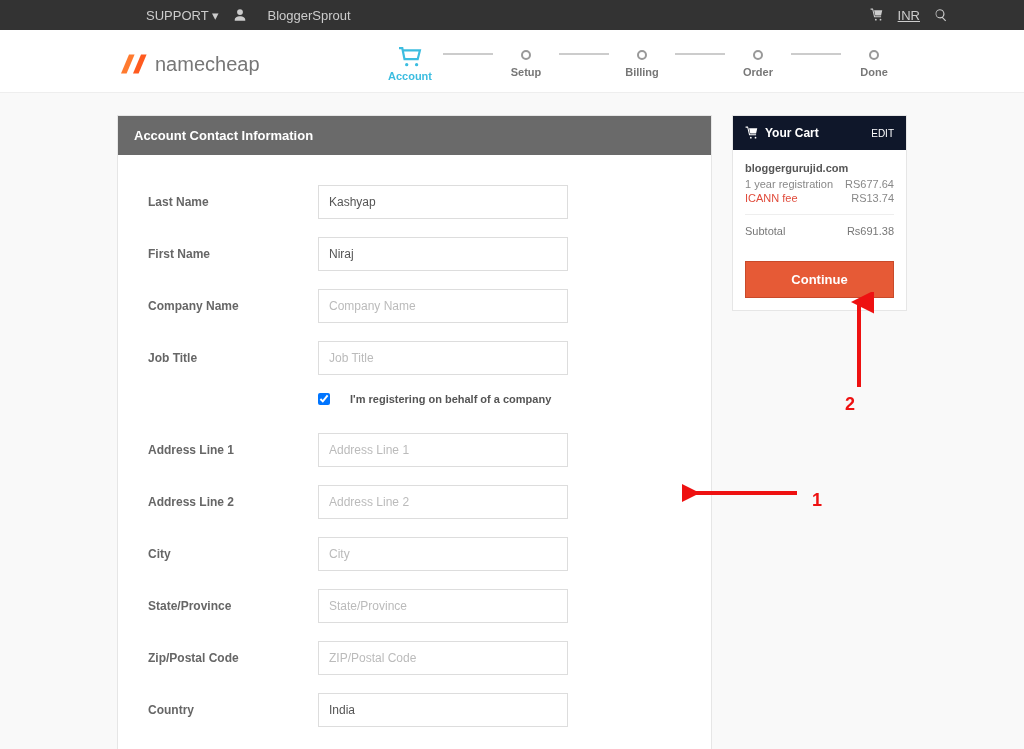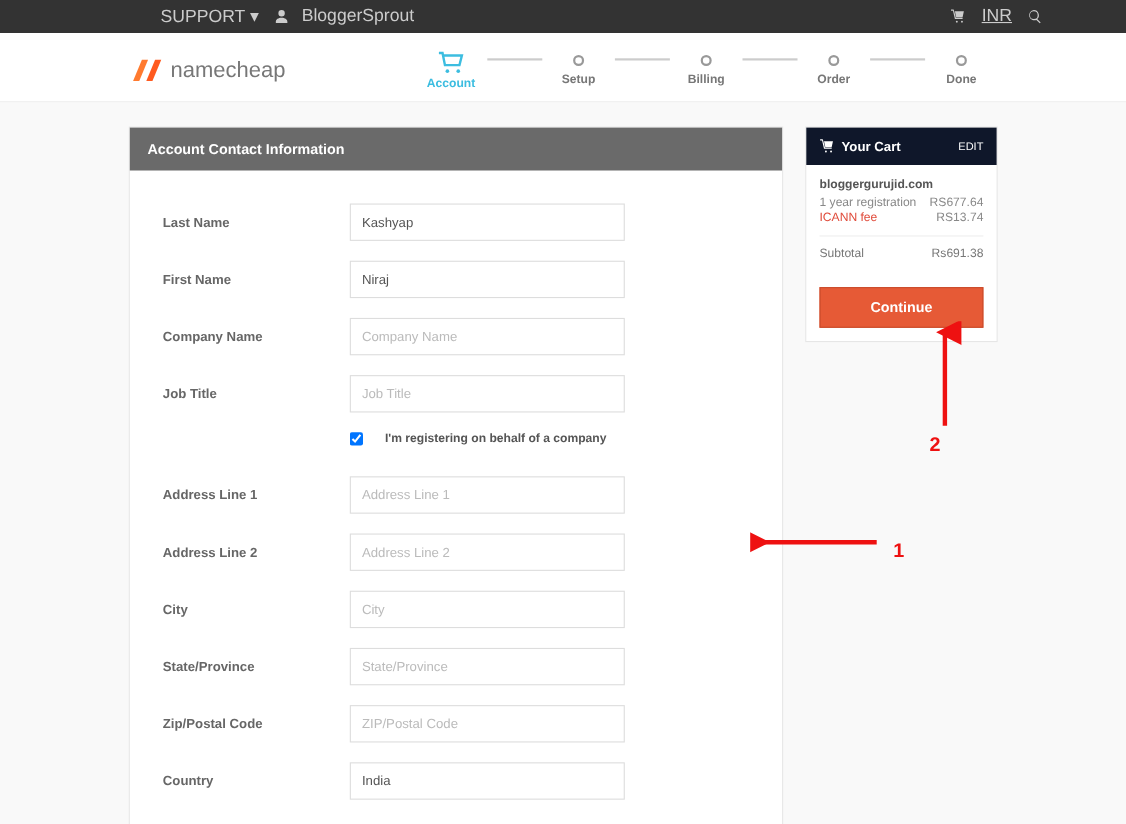--- a/index.html
+++ b/index.html
@@ -1,17 +1,17 @@
 <!DOCTYPE html>
 <html><head>
 <meta charset="utf-8">
 <style>
 *{box-sizing:border-box;margin:0;padding:0;font-family:Arial,Helvetica,sans-serif}
 body{background:#f9f9f9;font-size:13px;color:#444}
-.topbar{background:#333;height:30px;display:flex;align-items:center;justify-content:space-between;padding:0 16px;color:#ccc;font-size:16px}
+.topbar{background:#333;height:30px;display:flex;align-items:center;justify-content:space-between;padding:0 16px;color:#ccc;font-size:13px}
 .topbar .left,.topbar .right{display:flex;align-items:center;gap:14px;margin-left:130px;margin-right:60px}
 .topbar svg{width:14px;height:14px;fill:#ccc}
 .topnav{background:#fff;border-bottom:1px solid #eee;padding:16px 0 10px}
 .topnav-inner{width:790px;margin:0 auto;display:flex;align-items:center;justify-content:space-between}
 .logo{display:flex;align-items:center;gap:6px}
 .logo svg{width:32px;height:32px}
 .logo-text{font-size:20px;color:#777;font-weight:400}
 .steps{display:flex;align-items:center;position:relative}
 .step{display:flex;flex-direction:column;align-items:center;width:66px}
 .step-dot{width:10px;height:10px;border:2px solid #999;border-radius:50%;background:#fff;margin-bottom:6px}
@@ -49,21 +49,21 @@
 .page{position:relative;width:1024px;margin:0 auto}
 select{appearance:none;-webkit-appearance:none;background-image:linear-gradient(45deg,transparent 50%,#999 50%),linear-gradient(135deg,#999 50%,transparent 50%);background-position:calc(100% - 16px) 14px,calc(100% - 11px) 14px;background-size:5px 5px,5px 5px;background-repeat:no-repeat}
 </style>
 </head>
 <body>
 <div class="page">
 
 <div class="topbar">
   <div class="left">
     <span><span>SUPPORT</span> <span>▾</span></span>
-    <span style="display:flex;align-items:center;gap:11px">
+    <span style="display:flex;align-items:center;gap:21px">
       <svg viewBox="0 0 24 24">
             <path d="M12 12a5 5 0 100-10 5 5 0 000 10zm0 2c-5 0-9 2.5-9 6v2h18v-2c0-3.5-4-6-9-6z"></path>
           </svg>
       <span>BloggerSprout</span>
     </span>
   </div>
   <div class="right">
     <svg viewBox="0 0 24 24">
           <path d="M7 4h14l-2 9H9L7 4zM6 4L5 1H1v2h3l3 13h12v-2H8.5L8 12"></path>
           <circle cx="10" cy="20" r="1.5"></circle>

